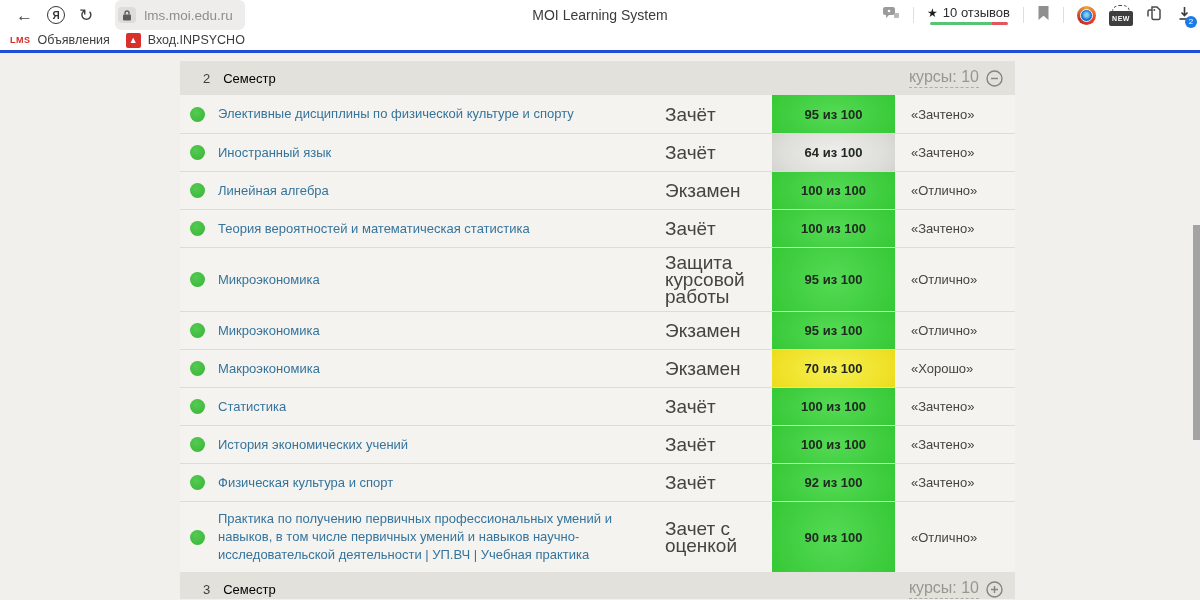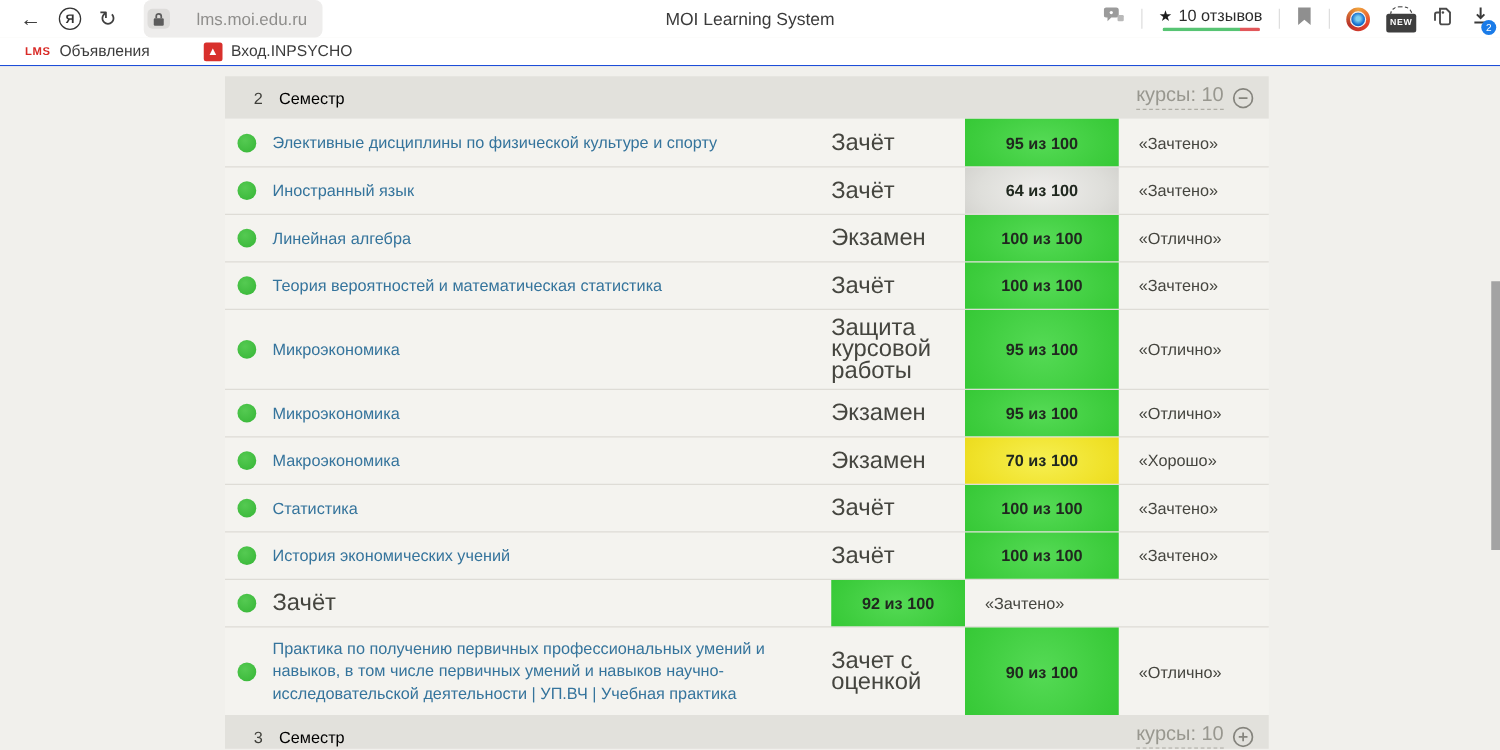--- a/index.html
+++ b/index.html
@@ -8,21 +8,21 @@
 
   
   .toolbar { position:relative; height:30px; background:#ffffff;
     display:flex; align-items:center; }
   .tb-left { display:flex; align-items:center; gap:14px; padding-left:16px; }
   .nav-glyph { font-size:17px; color:#3f3f3f; cursor:pointer; line-height:1; }
   .ya-circle { width:18px; height:18px; border:1.7px solid #343434; border-radius:50%;
     display:flex; align-items:center; justify-content:center;
     font-size:10px; font-weight:bold; color:#343434; }
   .addr-pill { display:flex; align-items:center; height:30px; background:#eeedec;
-    border-radius:6px; padding:0 12px 0 3px; gap:21px; margin-left:8px; }
+    border-radius:6px; padding:0 12px 0 3px; gap:8px; margin-left:8px; }
   .lock-badge { width:18px; height:16px; background:#dddcda; border-radius:4px;
     display:flex; align-items:center; justify-content:center; }
   .addr-text { font-size:13.5px; color:#8f8e8c; }
   .page-title { position:absolute; left:50%; top:7px; transform:translateX(-50%);
     font-size:14px; color:#3b3b3b; }
   .tb-right { position:absolute; right:8px; top:0; height:30px;
     display:flex; align-items:center; gap:13px; }
   .vdiv { width:1px; height:16px; background:#dedede; }
   .rating { display:flex; flex-direction:column; align-items:center; gap:2px; cursor:pointer; }
   .rating-line { display:flex; align-items:center; gap:5px; font-size:13px; color:#2d2d2d; }
@@ -37,22 +37,22 @@
     border:1.5px solid #f3f3f3; }
   .new-icon { position:relative; width:24px; height:15px; background:#3e3e3e; border-radius:2px;
     display:flex; align-items:center; justify-content:center; margin-top:6px; cursor:pointer; }
   .new-icon::before { content:""; position:absolute; top:-6px; left:3px; width:16px; height:7px;
     border:1.6px dashed #4a4a4a; border-bottom:none; border-radius:7px 7px 0 0; }
   .new-text { color:#fff; font-size:7px; font-weight:bold; letter-spacing:.5px; }
   .dl-wrap { position:relative; cursor:pointer; }
   .dl-badge { position:absolute; right:-5px; bottom:-3px; width:12px; height:12px; border-radius:50%;
     background:#1a7be8; color:#fff; font-size:8px; display:flex; align-items:center; justify-content:center; }
 
-  .bookmarks { height:23px; background:#ffffff; border-bottom:1px solid #1d4ed8;
-    display:flex; align-items:center; gap:43px; padding-left:20px; }
+  .bookmarks { height:23px; background:#ffffff; border-bottom:3px solid #1d4ed8;
+    display:flex; align-items:center; gap:16px; padding-left:10px; }
   .bm-item { display:flex; align-items:center; gap:7px; cursor:pointer; }
   .bm-lms-logo { color:#d92b27; font-size:9px; font-weight:bold; letter-spacing:.5px; }
   .bm-red-fav { width:15px; height:15px; background:#d8302c; border-radius:2px;
     display:flex; align-items:center; justify-content:center; color:#fff; font-size:9px; }
   .bm-label { font-size:12.5px; color:#3c3c3c; }
 
   
   .main { position:relative; height:546px; background:#f1f0ec; overflow:hidden; }
   .gradebook { position:absolute; left:180px; top:8px; width:835px; }
 
@@ -263,20 +263,21 @@
     <div class="course-cell">История экономических учений</div>
     <div class="exam-cell">Зачёт</div>
     <div class="score-cell score-green">100 из 100</div>
     <div class="grade-cell">«Зачтено»</div>
   </div>
 
   <div class="row">
     <div class="dot-cell">
       <span class="dot"></span>
     </div>
+    <div class="course-cell">Физическая культура и спорт</div>
     <div class="exam-cell">Зачёт</div>
     <div class="score-cell score-green">92 из 100</div>
     <div class="grade-cell">«Зачтено»</div>
   </div>
 
   <div class="row">
     <div class="dot-cell">
       <span class="dot"></span>
     </div>
     <div class="course-cell">Практика по получению первичных профессиональных умений и навыков, в том числе первичных умений и навыков научно-исследовательской деятельности | УП.ВЧ | Учебная практика</div>

